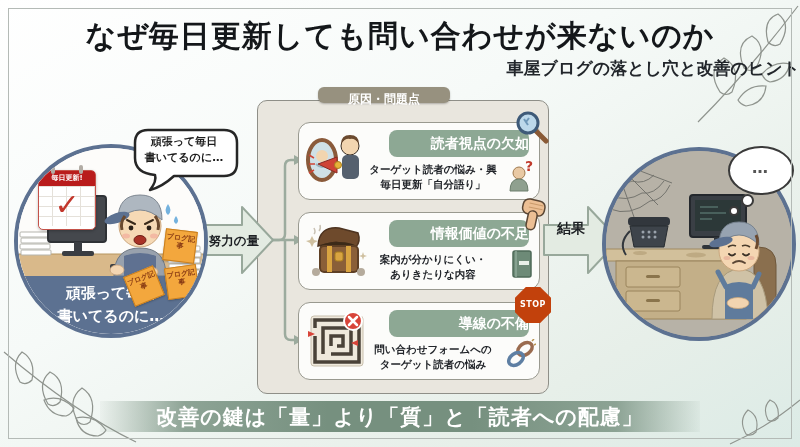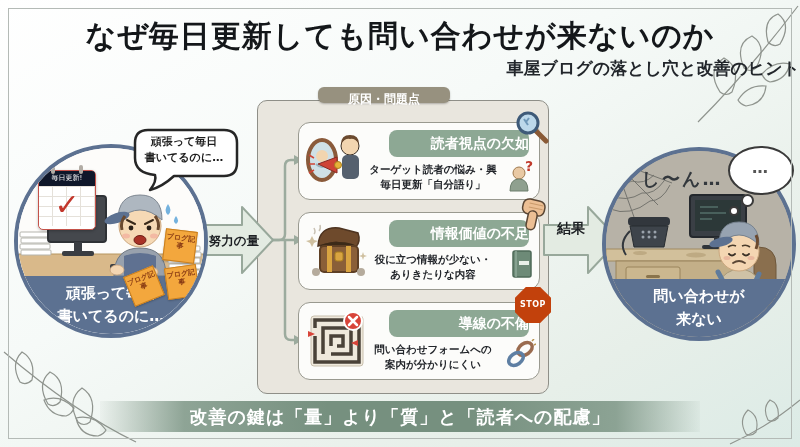--- a/index.html
+++ b/index.html
@@ -51,22 +51,22 @@
     border:4px solid #5c7191;overflow:hidden;z-index:2;}
   .circle-left{left:14px;top:144px;background:#fdfcfa;}
   .circle-right{left:602px;top:147px;background:#b7b2a7;}
   .circle-band{position:absolute;left:0;right:0;top:128px;bottom:0;background:#5c7191;
     color:#fff;text-align:center;font-size:15px;font-weight:bold;line-height:1.5;padding-top:6px;}
   .scene{position:absolute;inset:0;}
 
   
   .calendar{position:absolute;left:20px;top:22px;width:56px;height:58px;background:#fff;
     border:1.5px solid #c4524a;border-radius:5px;box-shadow:0 1px 3px rgba(0,0,0,.25);z-index:2;}
-  .cal-head{height:15px;background:#0f172a;border-radius:3px 3px 0 0;color:#fff;
-    font-size:7px;font-weight:normal;text-align:center;line-height:15px;}
+  .cal-head{height:15px;background:#b91c1c;border-radius:3px 3px 0 0;color:#fff;
+    font-size:7px;font-weight:bold;text-align:center;line-height:15px;}
   .cal-body{position:relative;height:40px;background-color:#fff;
     background-image:repeating-linear-gradient(0deg,transparent 0 9px,#e5e1da 9px 10px),
       repeating-linear-gradient(90deg,transparent 0 13px,#e5e1da 13px 14px);}
   .cal-check{position:absolute;inset:0;color:#c2362b;font-size:30px;font-weight:bold;
     text-align:center;line-height:38px;}
   .cal-ring{position:absolute;top:-6px;width:4px;height:9px;background:#b2aca4;border-radius:2px;}
   .note{position:absolute;width:30px;height:27px;background:#f3a73d;border:1px solid #c97f1f;
     box-shadow:0 1px 2px rgba(0,0,0,.25);font-size:7px;font-weight:bold;color:#8a3c14;
     text-align:center;line-height:1.15;padding-top:3px;z-index:2;}
 
@@ -81,21 +81,21 @@
     font-size:16px;font-weight:bold;color:#555;letter-spacing:2px;}
   .tdot{position:absolute;background:#fff;border:2px solid #3a3a3a;border-radius:50%;z-index:4;}
   .tdot1{left:741px;top:194px;width:9px;height:9px;}
   .tdot2{left:729px;top:206px;width:6px;height:6px;}
 
   .result-note{position:absolute;left:608px;top:336px;width:174px;text-align:center;
     font-size:13px;font-weight:bold;color:#111417;line-height:1.55;z-index:3;}
 
   .banner{position:absolute;left:100px;top:401px;width:600px;height:31px;z-index:3;
     background:linear-gradient(90deg,rgba(118,144,127,.05) 0%,rgba(118,144,127,.8) 14%,#76907f 38%,#76907f 62%,rgba(118,144,127,.8) 86%,rgba(118,144,127,.05) 100%);
-    color:#fff;text-align:center;line-height:31px;font-size:18px;font-weight:bold;
+    color:#fff;text-align:center;line-height:31px;font-size:21px;font-weight:bold;
     font-family:"DejaVu Serif","Liberation Serif",serif;letter-spacing:1px;}
 </style>
 </head>
 <body>
 
 <div class="stage">
   <div class="frame"></div>
 
   <svg class="leaf-svg" style="left:686px;top:-4px;" width="118" height="132" viewBox="0 0 118 132">
     <g fill="none" stroke="#8f948e" stroke-width="1.2">
@@ -189,21 +189,21 @@
       <rect x="21" y="26" width="5" height="26" fill="#d9a441"></rect>
       <rect x="40" y="26" width="5" height="26" fill="#d9a441"></rect>
       <rect x="29" y="32" width="8" height="9" rx="2" fill="#d9a441" stroke="#a97f1e" stroke-width="1"></rect>
       <circle cx="10" cy="52" r="4" fill="#b5ab9c"></circle>
         <circle cx="55" cy="52" r="4" fill="#b5ab9c"></circle>
       <polygon points="6,16 8,20 12,21 8,23 6,27 4,23 0,21 4,20" fill="#cfc0a0"></polygon>
       <polygon points="57,32 58,35 61,36 58,37 57,40 56,37 53,36 56,35" fill="#cfc0a0"></polygon>
       <path d="M8 8 Q10 12 8 14 M14 5 Q15 9 13 11" stroke="#c9c2b4" stroke-width="1.5" fill="none"></path>
     </svg>
     <div class="card-badge">情報価値の不足</div>
-    <div class="card-desc preline">役に立つ情報が少ない・
+    <div class="card-desc preline">案内が分かりにくい・
 ありきたりな内容</div>
     <svg class="mini-icon" style="right:6px;top:36px;" width="22" height="30" viewBox="0 0 22 30">
       <rect x="2" y="2" width="18" height="26" rx="2" fill="#6d8a77" stroke="#4e6a58" stroke-width="1.5"></rect>
       <line x1="5" y1="2" x2="5" y2="28" stroke="#8fa898" stroke-width="1.5"></line>
       <rect x="8" y="12" width="10" height="4" fill="#e8efe8"></rect>
     </svg>
     <svg class="corner-icon" style="right:-10px;top:-15px;" width="32" height="36" viewBox="0 0 32 36">
       <g transform="rotate(12 16 18)">
         <rect x="4" y="2" width="22" height="15" rx="6" fill="#ecbf94" stroke="#5a4634" stroke-width="1.5"></rect>
         <rect x="11" y="13" width="9" height="19" rx="4.5" fill="#ecbf94" stroke="#5a4634" stroke-width="1.5"></rect>
@@ -221,21 +221,21 @@
         <path d="M17 44 V18 H45 V44 H25"></path>
         <path d="M25 36 V26 H37 V36 H31"></path>
       </g>
       <polygon points="2,21 9,24 2,27" fill="#d8453a"></polygon>
       <polygon points="52,30 45,33 52,36" fill="#d8453a"></polygon>
       <circle cx="47" cy="11" r="9" fill="#d8453a" stroke="#fff" stroke-width="2"></circle>
       <path d="M43 7 L51 15 M51 7 L43 15" stroke="#fff" stroke-width="2.5" stroke-linecap="round"></path>
     </svg>
     <div class="card-badge">導線の不備</div>
     <div class="card-desc preline">問い合わせフォームへの
-案内が分かりにくい</div>
+ターゲット読者の悩み</div>
     <svg class="mini-icon" style="right:3px;top:36px;" width="30" height="30" viewBox="0 0 30 30">
       <ellipse cx="19" cy="10" rx="8" ry="5.5" fill="none" stroke="#9a6b4f" stroke-width="3.5" transform="rotate(-35 19 10)"></ellipse>
       <ellipse cx="10" cy="20" rx="8" ry="5.5" fill="none" stroke="#5e7fa3" stroke-width="3.5" transform="rotate(-35 10 20)"></ellipse>
       <path d="M26 2 L28 0 M28 6 L30 5" stroke="#b8924f" stroke-width="1.5"></path>
     </svg>
     <div class="stop-octagon">STOP</div>
   </div>
 
   <div class="circle circle-left">
     <svg class="scene" width="186" height="186" viewBox="0 0 186 186">
@@ -335,23 +335,20 @@
       <circle cx="133" cy="100" r="20" fill="#f4d6b2" stroke="#c9a77e" stroke-width="1"></circle>
       <path d="M113 94 Q113 71 133 71 Q153 71 153 94 Q143 84 133 84 Q123 84 113 94Z" fill="#97a3b1" stroke="#76818d" stroke-width="1"></path>
       <ellipse cx="115" cy="91" rx="12" ry="4.5" fill="#5c7191" transform="rotate(-14 115 91)"></ellipse>
       <path d="M150 98 Q153 90 150 84" stroke="#6b4a2f" stroke-width="3" fill="none"></path>
       <path d="M122 96 Q126 93 130 95 M136 95 Q140 93 144 96" stroke="#4a3c2c" stroke-width="1.6" fill="none"></path>
       <path d="M123 103 Q126 106 129 103 M137 103 Q140 106 143 103" stroke="#3a3026" stroke-width="1.8" fill="none" stroke-linecap="round"></path>
       <path d="M127 112 Q133 108 139 112" stroke="#5a4634" stroke-width="1.8" fill="none" stroke-linecap="round"></path>
       <ellipse cx="121" cy="107" rx="3.5" ry="2" fill="#e7b29a" opacity="0.8"></ellipse>
       <ellipse cx="145" cy="107" rx="3.5" ry="2" fill="#e7b29a" opacity="0.8"></ellipse>
     </svg>
-    <div class="silence">し〜ん…</div>
-    <div class="circle-band preline">問い合わせが
-来ない</div>
   </div>
 
   <div class="thought-bubble">…</div>
   <div class="tdot tdot1"></div>
   <div class="tdot tdot2"></div>
 
 
   <div class="banner">改善の鍵は「量」より「質」と「読者への配慮」</div>
 </div>
 

